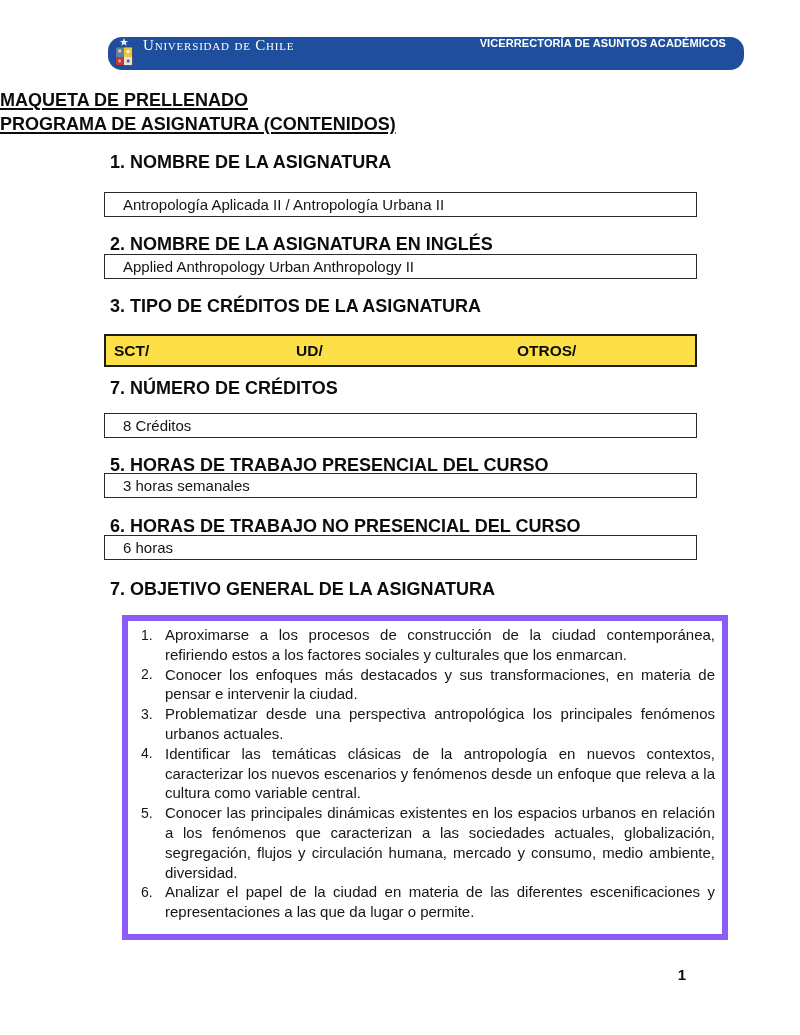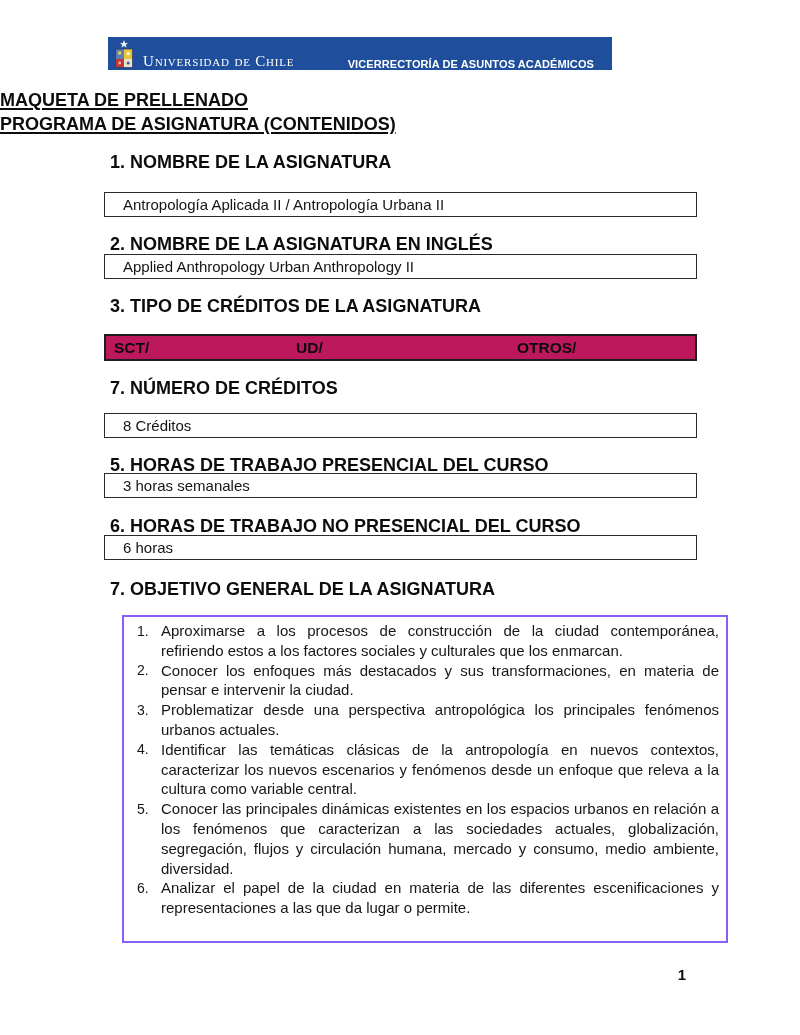--- a/index.html
+++ b/index.html
@@ -10,23 +10,23 @@
     position:relative;
     width:800px; height:1035px;
     margin:0 auto;
     background:#ffffff;
     overflow:hidden;
   }
 
   
   .banner {
     position:absolute; left:108px; top:37px;
-    width:504px; height:33px;
+    width:636px; height:33px;
     background:#1F4E9C;
-    display:flex; align-items:flex-end;
+    display:flex; align-items:flex-start;border-radius:14px;
   }
   .crest { width:22px; height:31px; margin-left:5px; flex:0 0 auto; }
   .univ-name {
     color:#ffffff;
     font-family:"Liberation Serif","DejaVu Serif",serif;
     font-variant:small-caps;
     font-size:15px; letter-spacing:0.8px;
     margin-left:8px; white-space:nowrap;
   }
   .dept-name {
@@ -57,36 +57,36 @@
 
   
   .field-box {
     position:absolute; left:104px; width:593px; height:25px;
     border:1.5px solid #2a2a2a; background:#fff;
     display:flex; align-items:center;
     padding-left:18px; font-size:15px; color:#141414;
     white-space:nowrap; overflow:hidden;
   }
   .credits-box {
-    position:absolute; left:104px; width:593px; height:27px;
-    border:2px solid #1d1d1d; background:#be185d;text-align:center;
+    position:absolute; left:104px; width:593px; height:33px;
+    border:2px solid #1d1d1d; background:#fde047;text-align:center;
   }
   .credit-label {
     position:absolute; top:50%; transform:translateY(-50%);
     font-weight:bold; font-size:15.5px; color:#0c0c0c;
   }
   .credit-label.c0 { left:8px; }
   .credit-label.c1 { left:190px; }
   .credit-label.c2 { left:411px; }
 
   
   .objectives-box {
     position:absolute; left:122px; top:615px; width:606px;
-    border:2px solid #8b5cf6; background:#fff;
-    padding:4px 7px 23px 0;
+    border:6px solid #8b5cf6; background:#fff;
+    padding:4px 7px 12px 0;
   }
   .objectives-box ol {
     list-style:none; counter-reset:obj;
     padding-left:37px;
   }
   .objectives-box li {
     counter-increment:obj;
     position:relative;
     text-align:justify;
     font-size:15px; line-height:19.8px; color:#161616;

